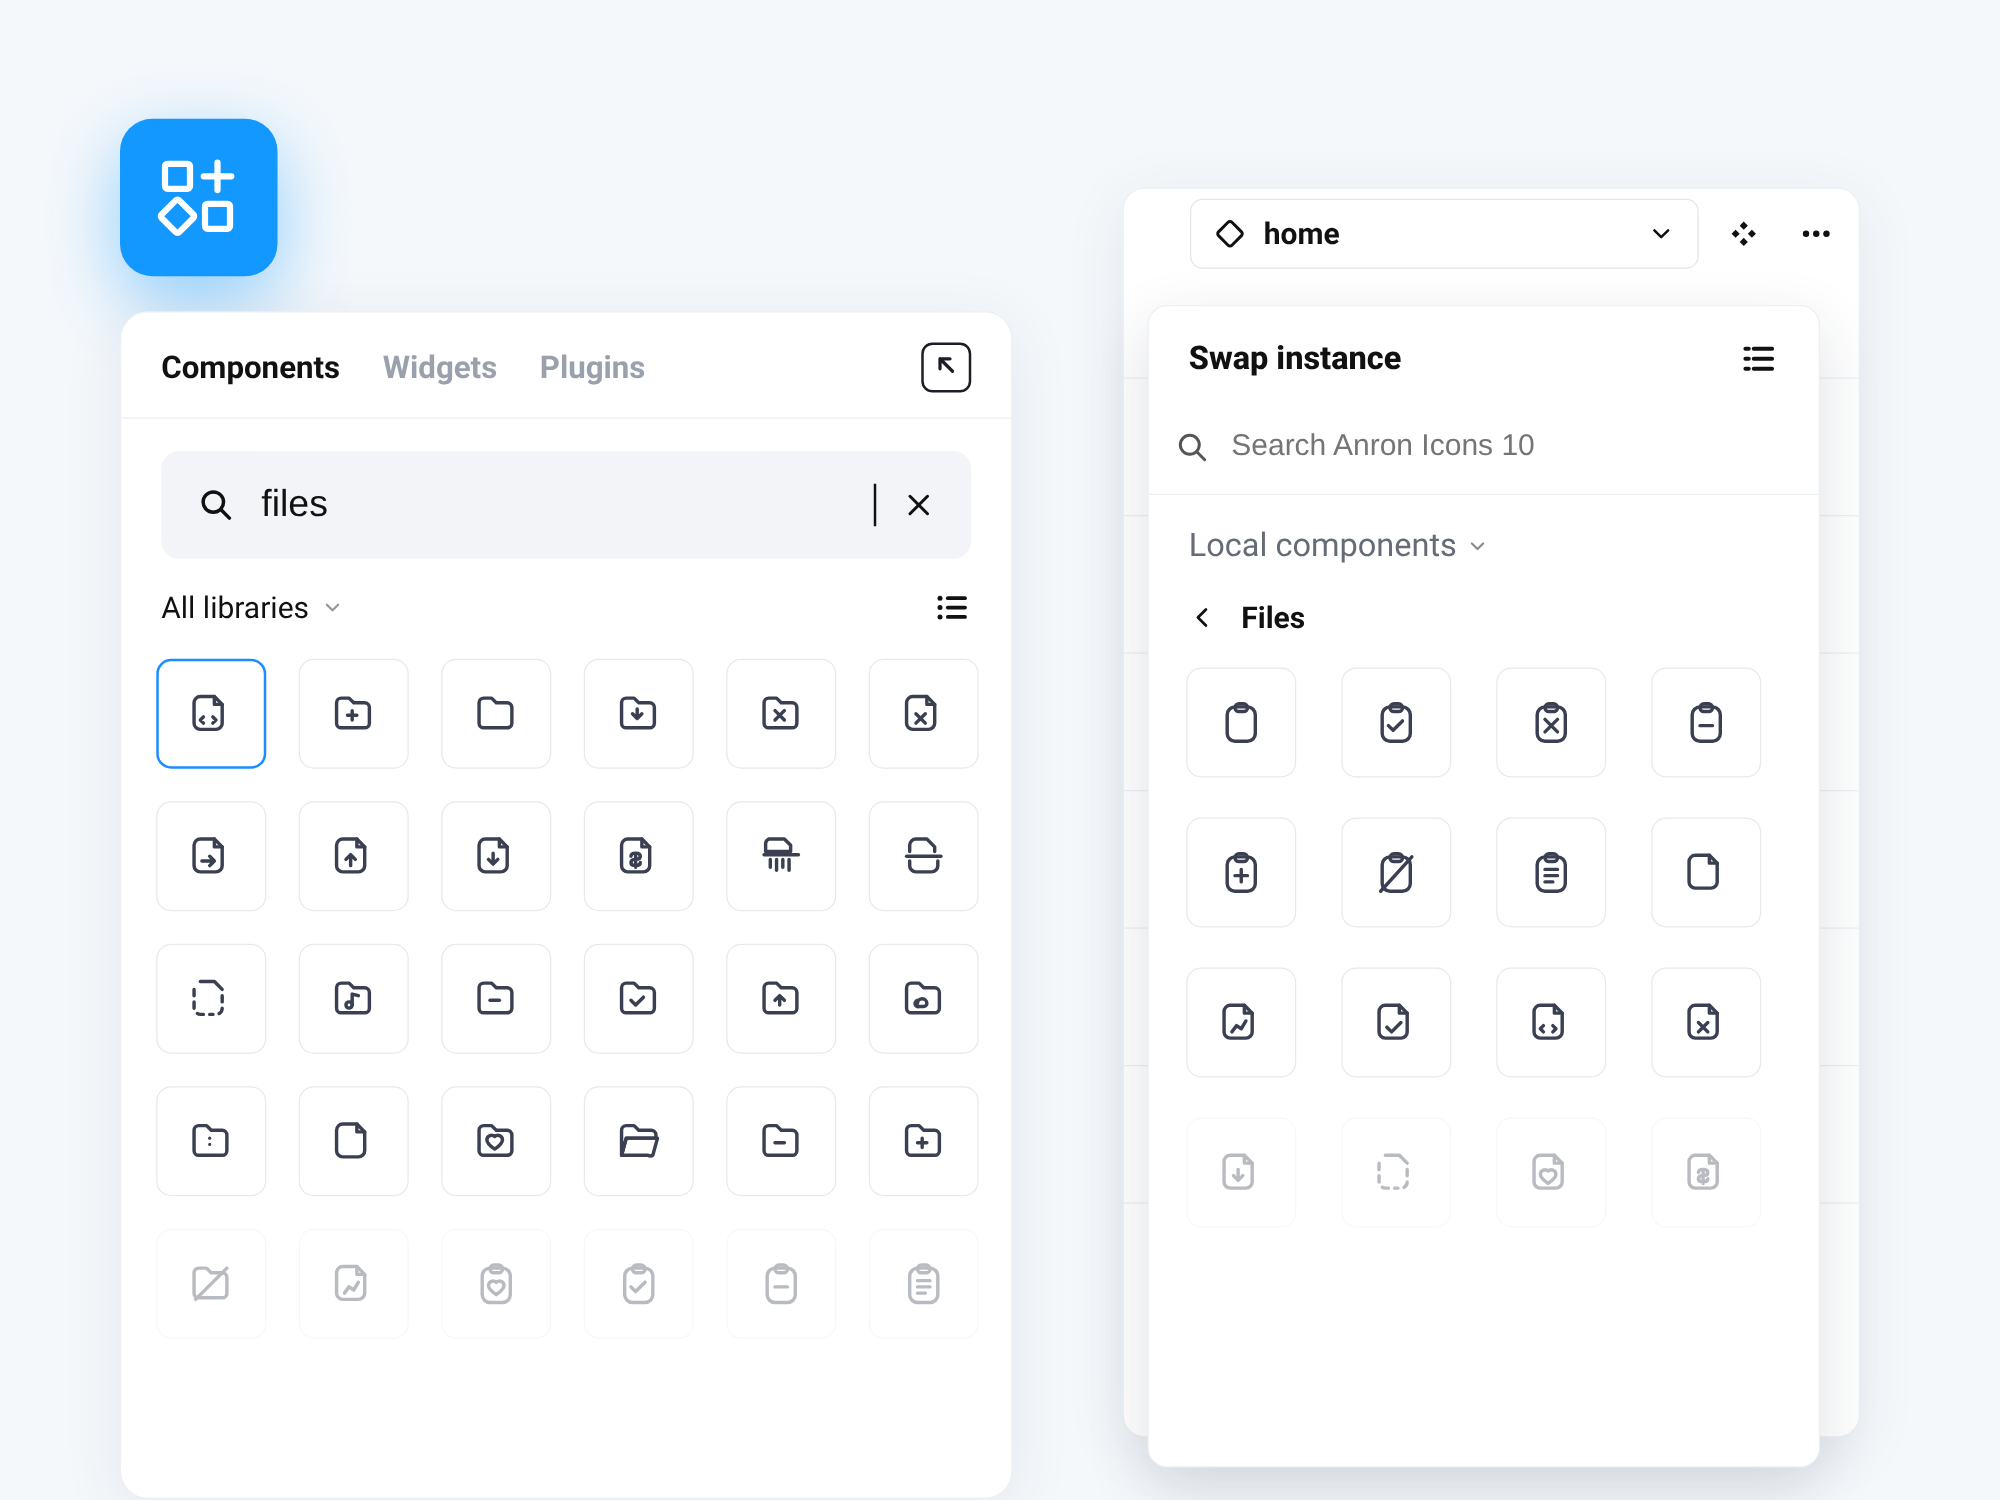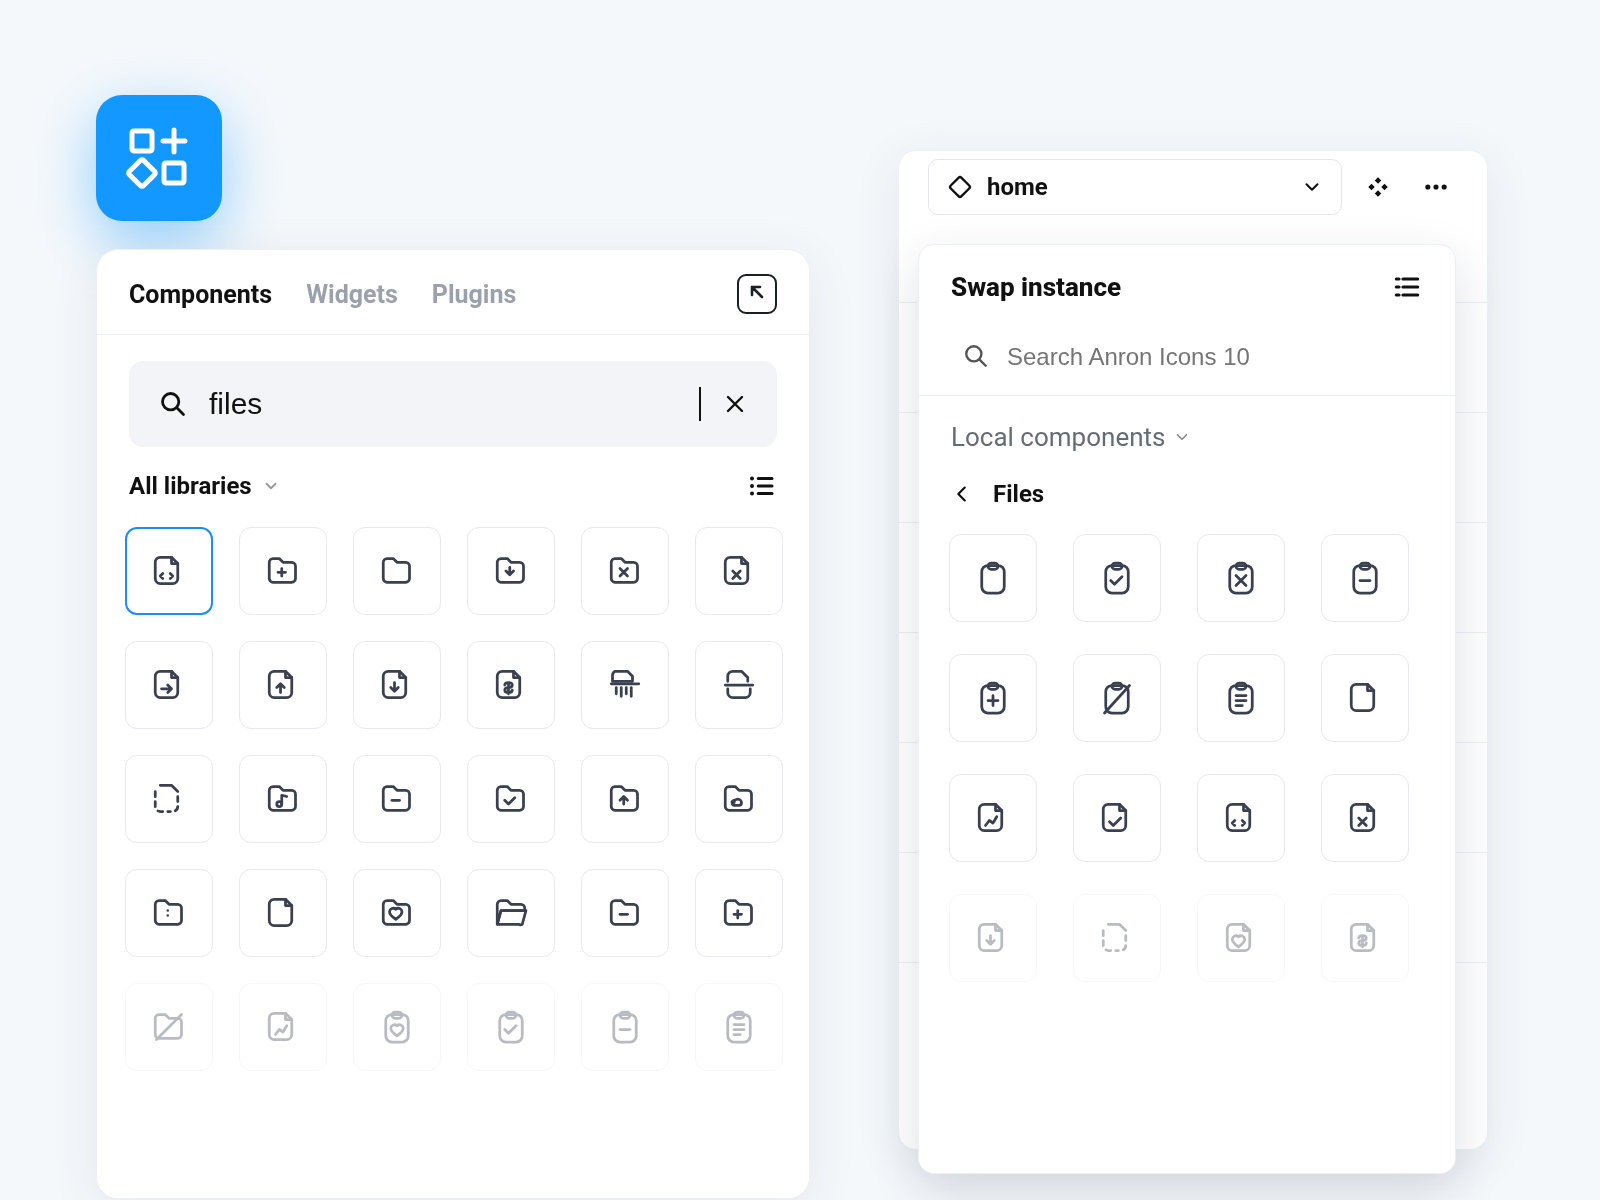--- a/index.html
+++ b/index.html
@@ -90,21 +90,21 @@
   .search .caret {
     width: 2px; height: 34px; background:#111;
     margin-left:-18px;
   }
 
   .filter-row {
     display:flex;
     align-items:center;
     padding: 24px 32px 8px 32px;
     font-size: 24px;
-    font-weight: 700;
+    font-weight: 400;
   }
   .chev-sm { margin-left: 10px; opacity:.6; }
   .list-btn { margin-left:auto; cursor:pointer; }
 
   
   .icon-grid {
     padding: 18px 28px;
     display: grid;
     grid-template-columns: repeat(6, 88px);
     grid-auto-rows: 88px;
@@ -128,22 +128,23 @@
     left: 898px;
     top: 150px;
     width: 590px;
     height: 1000px;
     border-radius: 18px;
   }
   .instance-row {
     display:flex;
     align-items:center;
     height: 72px;
-    padding: 0 29px;
+    padding: 0 12px;
     gap: 14px;
+    margin-left: 41px;
   }
   .instance-pill {
     flex:1;
     height: 56px;
     border:1.5px solid #e2e5eb;
     border-radius: 10px;
     display:flex;
     align-items:center;
     padding: 0 18px;
     gap: 14px;
@@ -174,23 +175,23 @@
   }
   .swap-header {
     display:flex;
     align-items:center;
     padding: 26px 32px;
     font-size: 26px;
     font-weight: 800;
   }
   .swap-search {
     display:flex;
-    align-items:flex-start;
+    align-items:flex-end;
     gap: 18px;
-    padding: 14px 32px 24px 44px;
+    padding: 14px 32px 24px 22px;
     border-bottom:1px solid #eceff3;
     font-size: 24px;
     color:#9aa1ad;
   }
   .swap-search input{
     border:none;outline:none;flex:1;font-size:24px;color:#111;
   }
   .swap-lib {
      padding: 26px 32px 8px 32px;
      font-size: 26px;

